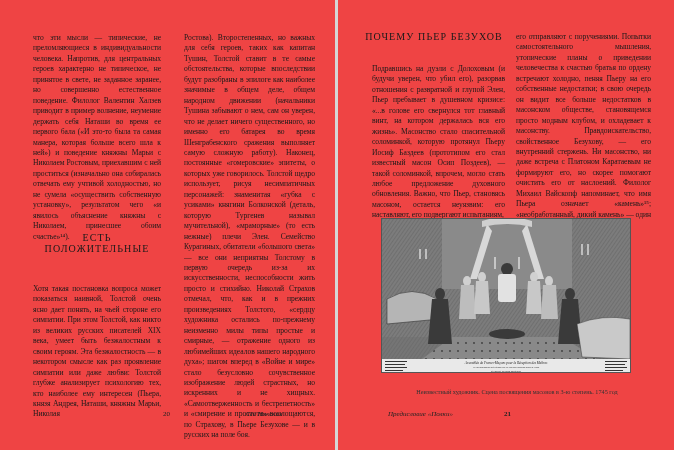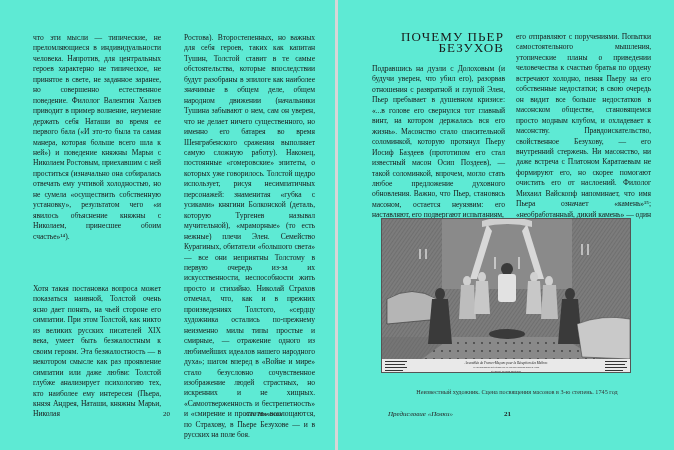--- a/index.html
+++ b/index.html
@@ -1,32 +1,32 @@
 <!DOCTYPE html>
 <html><head>
 <meta charset="utf-8">
 <style>
   html, body { margin: 0; padding: 0; }
   body {
     width: 674px; height: 450px; background: #ffffff; position: relative; overflow: hidden;
     font-family: "Liberation Serif", "DejaVu Serif", serif; color: #1a1a1a;
   }
-  .page { position: absolute; top: 0; height: 450px; background: #5eead4; }
+  .page { position: absolute; top: 0; height: 450px; background: #ef4444; }
   .page-left { left: 0; width: 336px; }
   .page-right { left: 338px; width: 336px; }
   .gutter { position: absolute; left: 335px; top: 0; width: 3px; height: 450px; background: #d6d6d6; }
 
   .col {
     position: absolute; font-size: 7.6px; line-height: 10.45px; text-align: justify;
     hyphens: auto; letter-spacing: -0.05px;
   }
   .col p { margin: 0; text-indent: 0; }
 
   .heading {
-    position: absolute; text-align: right; font-size: 13px; line-height: 11px;
+    position: absolute; text-align: center; font-size: 10px; line-height: 11px;
     letter-spacing: 1.1px; text-transform: uppercase; font-weight: normal;
   }
 
   .folio {
     position: absolute; font-size: 7px; color: #222;
   }
   .running { font-style: italic; }
 
   .figure {
     position: absolute; left: 381px; top: 218px; width: 248px; height: 153px;
@@ -40,20 +40,21 @@
 </style>
 </head>
 <body>
 
 <div class="page page-left">
   <div class="col" style="left:33px; top:33px; width:128px;">
     <p>что эти мысли — типические, не преломляющиеся в индивидуальности человека. Напротив, для центральных героев характерно не типическое, не принятое в свете, не заданное заранее, но совершенно естественное поведение. Филолог Валентин Халзев приводит в пример волнение, неумение держать себя Наташи во время ее первого бала («И это-то была та самая манера, которая больше всего шла к ней») и поведение княжны Марьи с Николаем Ростовым, приехавшим с ней проститься (изначально она собиралась отвечать ему учтивой холодностью, но не сумела «осуществить собственную установку», результатом чего «и явилось объяснение княжны с Николаем, принесшее обоим счастье»¹⁴).</p>
   </div>
 
   <div class="heading" style="left:30px; top:232px; width:134px;">
+    <div>есть положительные</div>
   </div>
 
   <div class="col" style="left:33px; top:284px; width:128px;">
     <p>Хотя такая постановка вопроса может показаться наивной, Толстой очень ясно дает понять, на чьей стороне его симпатии. При этом Толстой, как никто из великих русских писателей XIX века, умеет быть безжалостным к своим героям. Эта безжалостность — в некотором смысле как раз проявление симпатии или даже любви: Толстой глубже анализирует психологию тех, кто наиболее ему интересен (Пьера, князя Андрея, Наташи, княжны Марьи, Николая</p>
   </div>
 
   <div class="col" style="left:184px; top:33px; width:131px;">
     <p>Ростова). Второстепенных, но важных для себя героев, таких как капитан Тушин, Толстой ставит в те самые обстоятельства, которые впоследствии будут разобраны в эпилоге как наиболее значимые в общем деле, общем народном движении (начальники Тушина забывают о нем, сам он уверен, что не делает ничего существенного, но именно его батарея во время Шенграбенского сражения выполняет самую сложную работу). Наконец, постоянные «гомеровские» эпитеты, о которых уже говорилось. Толстой щедро использует, рисуя несимпатичных персонажей: знаменитая «губка с усиками» княгини Болконской (деталь, которую Тургенев называл мучительной), «мраморные» (то есть нежные) плечи Элен. Семейство Курагиных, обитатели «большого света» — все они неприятны Толстому в первую очередь из-за их искусственности, неспособности жить просто и стихийно. Николай Страхов отмечал, что, как и в прежних произведениях Толстого, «сердцу художника остались по-прежнему неизменно милы типы простые и смирные, — отражение одного из любимейших идеалов нашего народного духа»; шагом вперед в «Войне и мире» стало безусловно сочувственное изображение людей страстных, но искренних и не хищных. «Самоотверженность и бестрепетность» и «смирение и простота» воплощаются, по Страхову, в Пьере Безухове — и в русских на поле боя.</p>
   </div>
 

